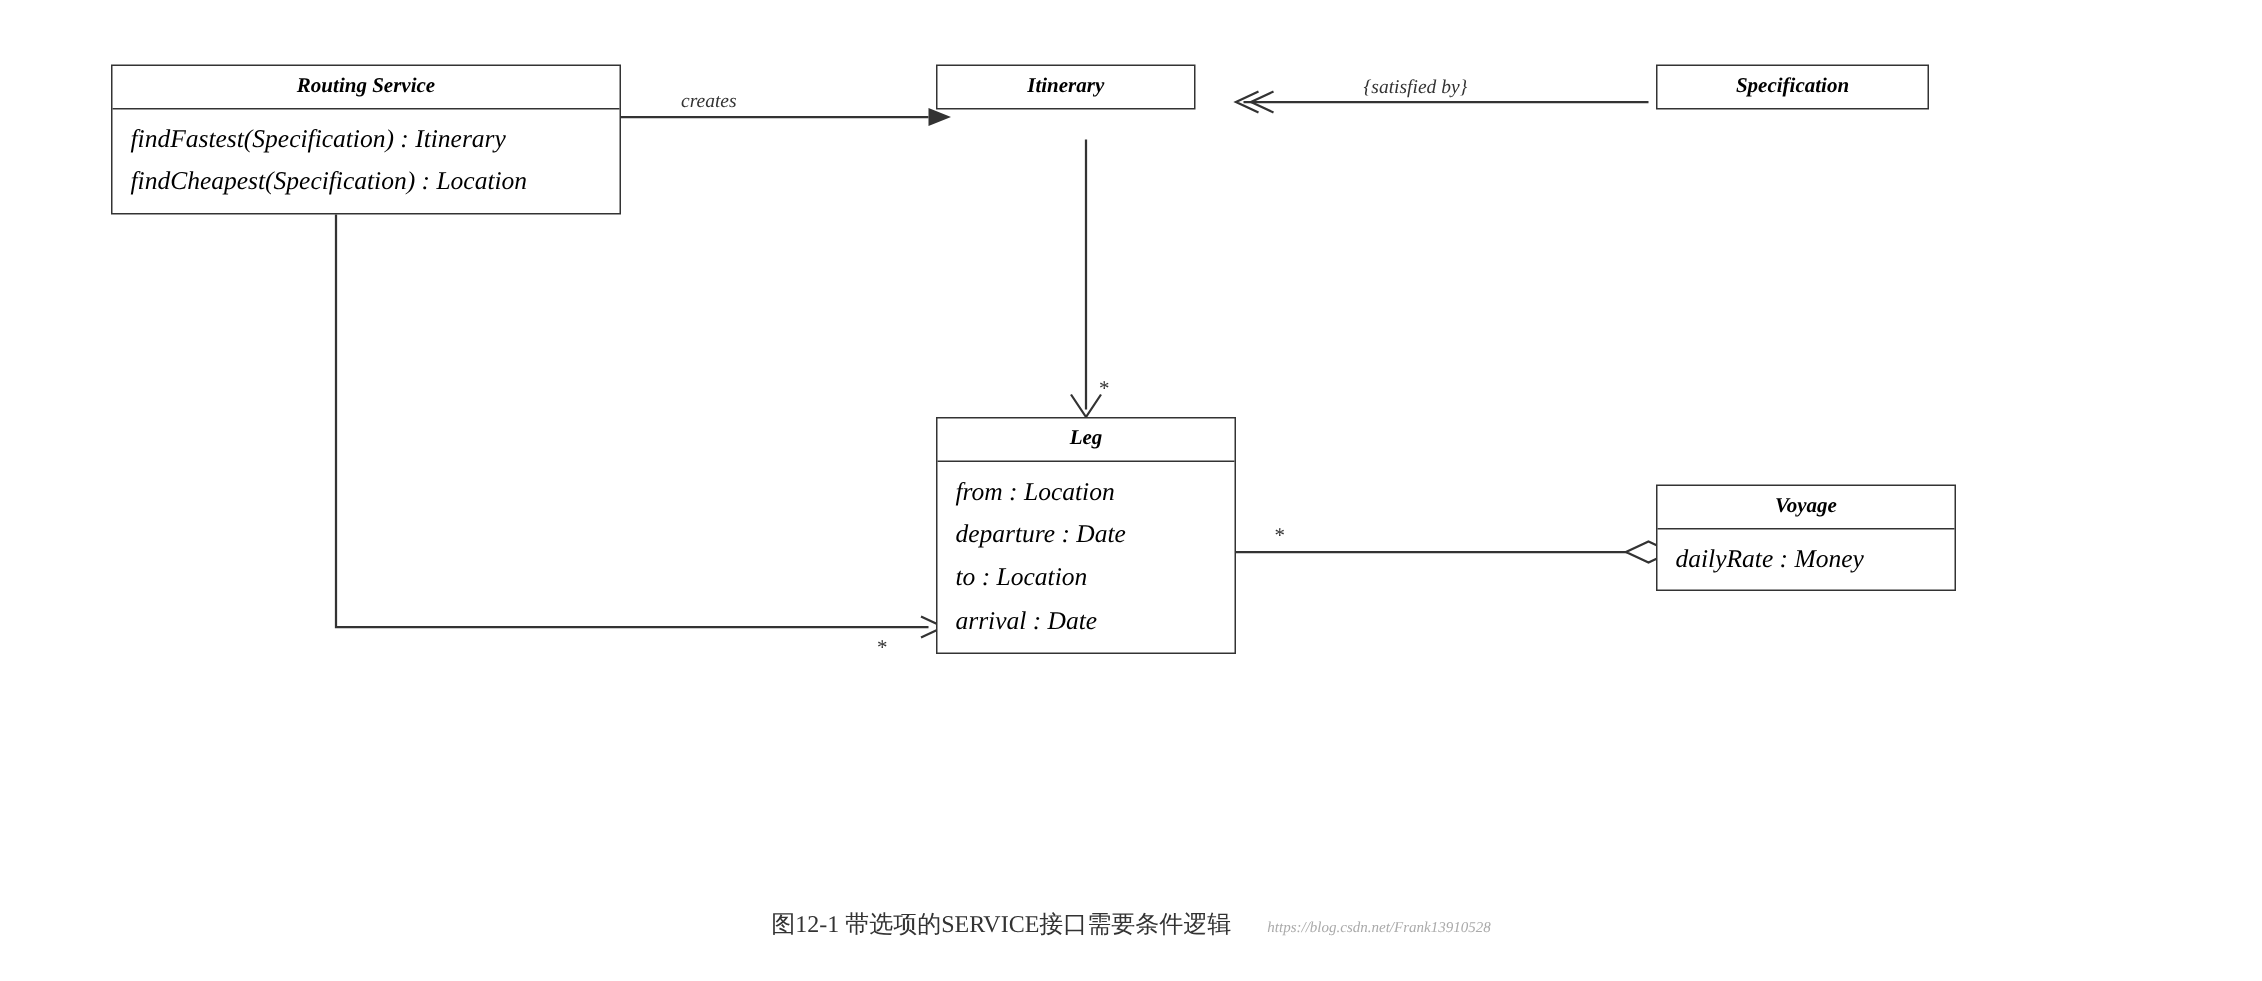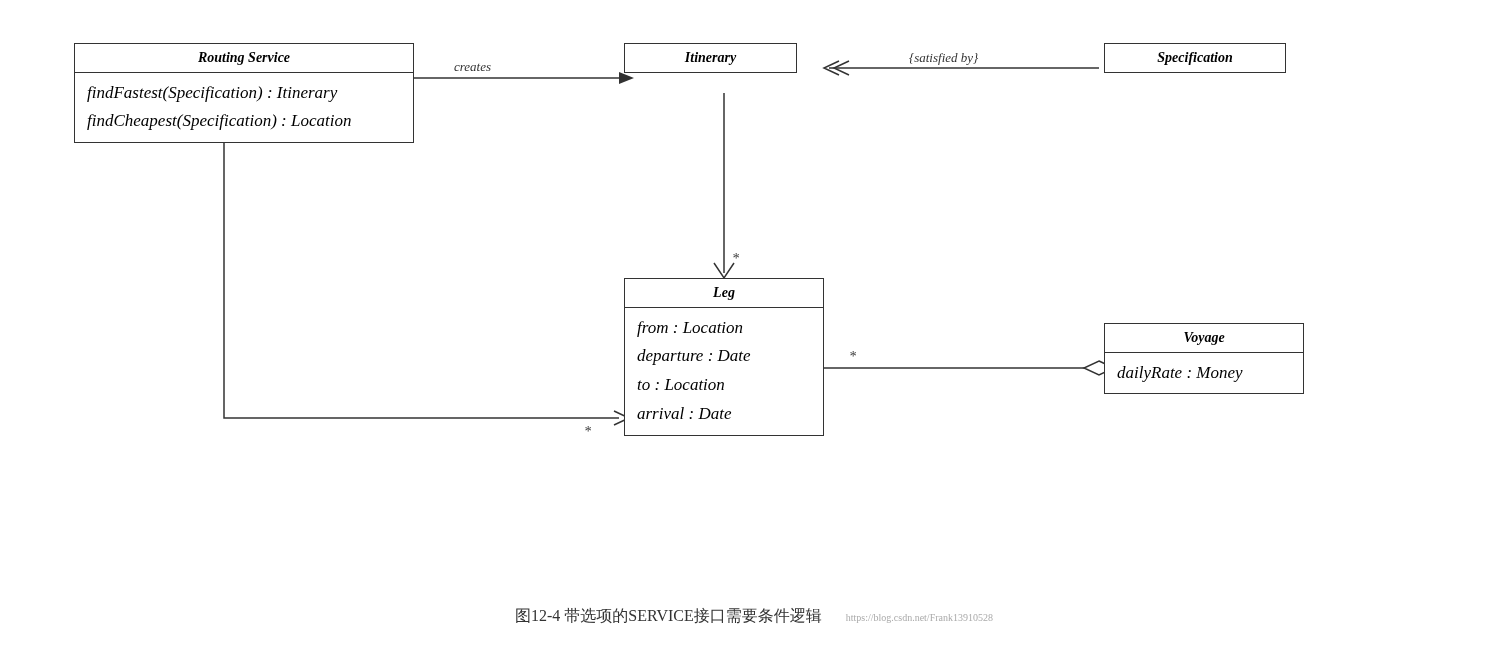--- a/index.html
+++ b/index.html
@@ -50,20 +50,21 @@
     .caption {
       margin-top: 18px;
       font-size: 16px;
       text-align: center;
       color: #333;
     }
     .caption .small-url {
       font-size: 10px;
       color: #aaa;
       margin-left: 20px;
+      font-style: italic;
     }
   </style>
 </head>
 <body>
 
 <div class="diagram-container">
 
   <svg class="arrows">
 
     <line x1="320" y1="50" x2="565" y2="50" stroke="#333" stroke-width="1.5"></line>
@@ -127,15 +128,15 @@
       <div>from : Location</div>
       <div>departure : Date</div>
       <div>to : Location</div>
       <div>arrival : Date</div>
     </div>
   </div>
 
 </div>
 
 <div class="caption">
-  <span>图12-4    带选项的SERVICE接口需要条件逻辑</span>
+  <span>图12-1    带选项的SERVICE接口需要条件逻辑</span>
   <span class="small-url">https://blog.csdn.net/Frank13910528</span>
 </div>
 
 </body></html>

